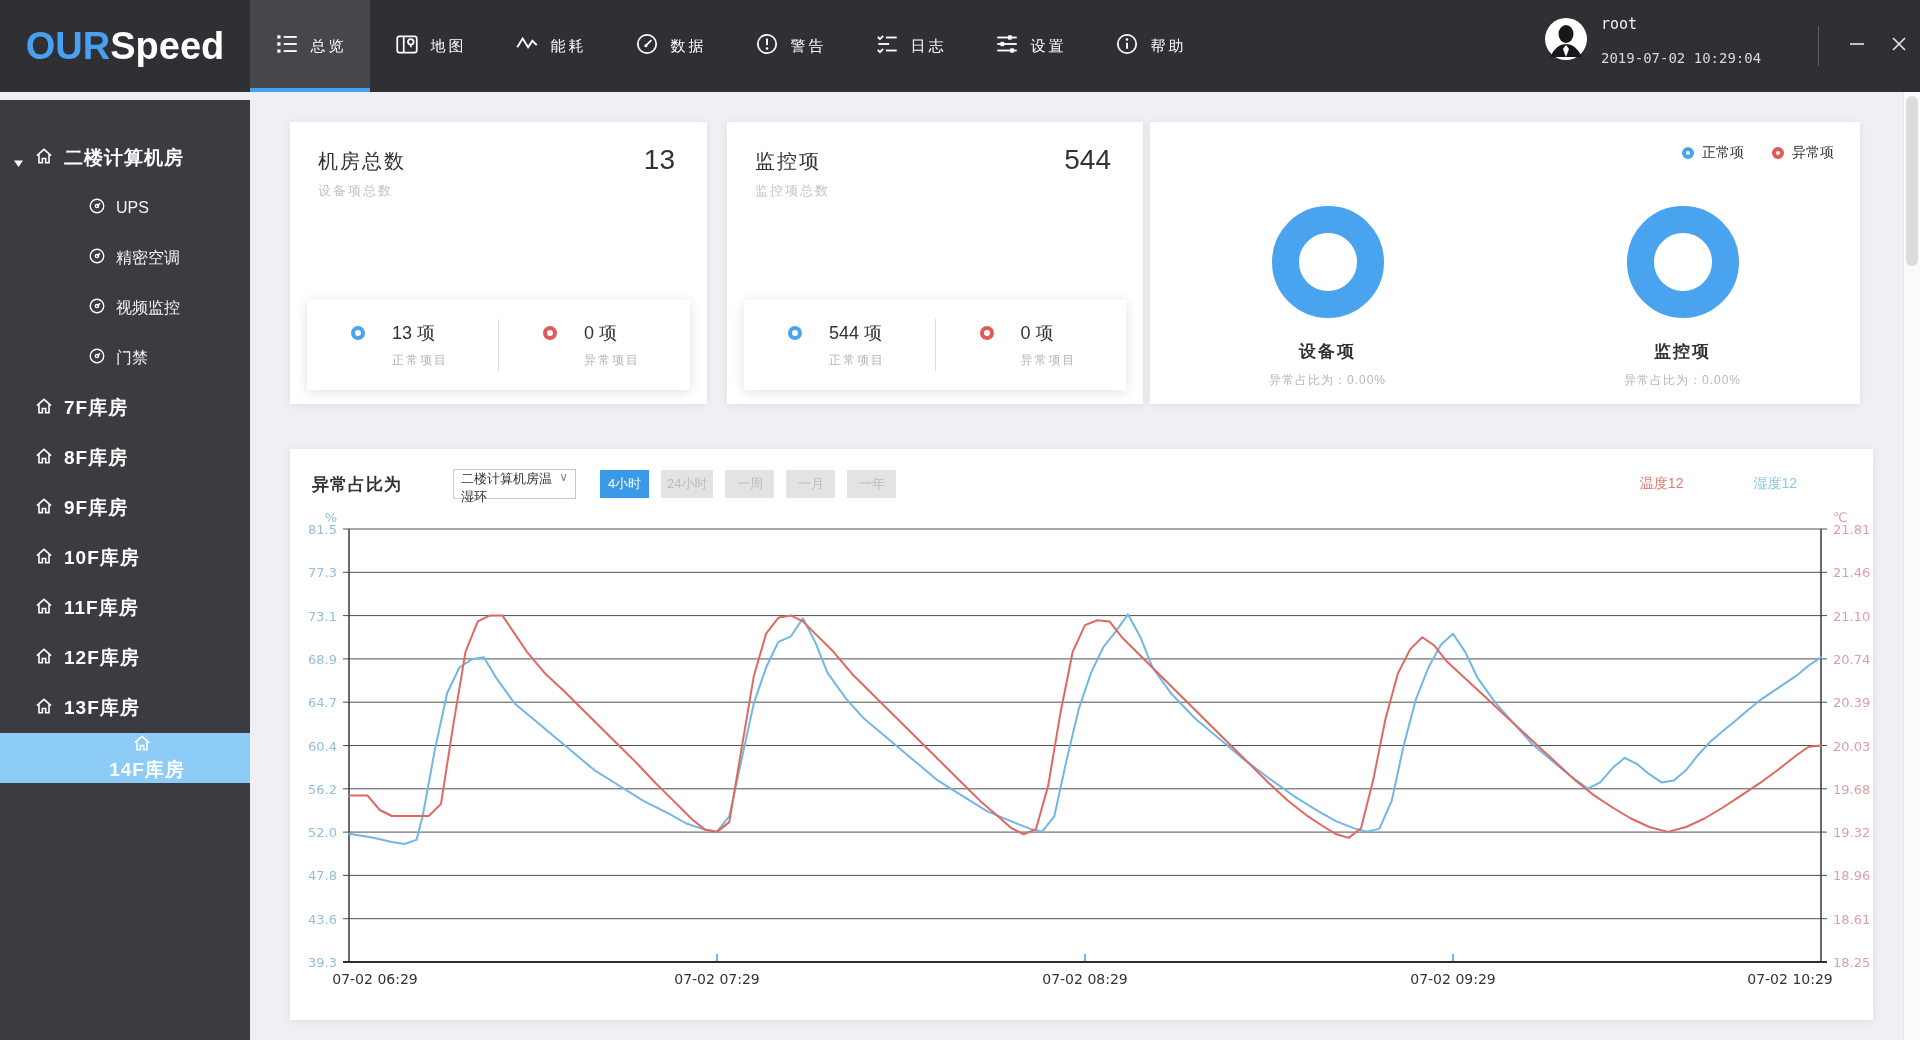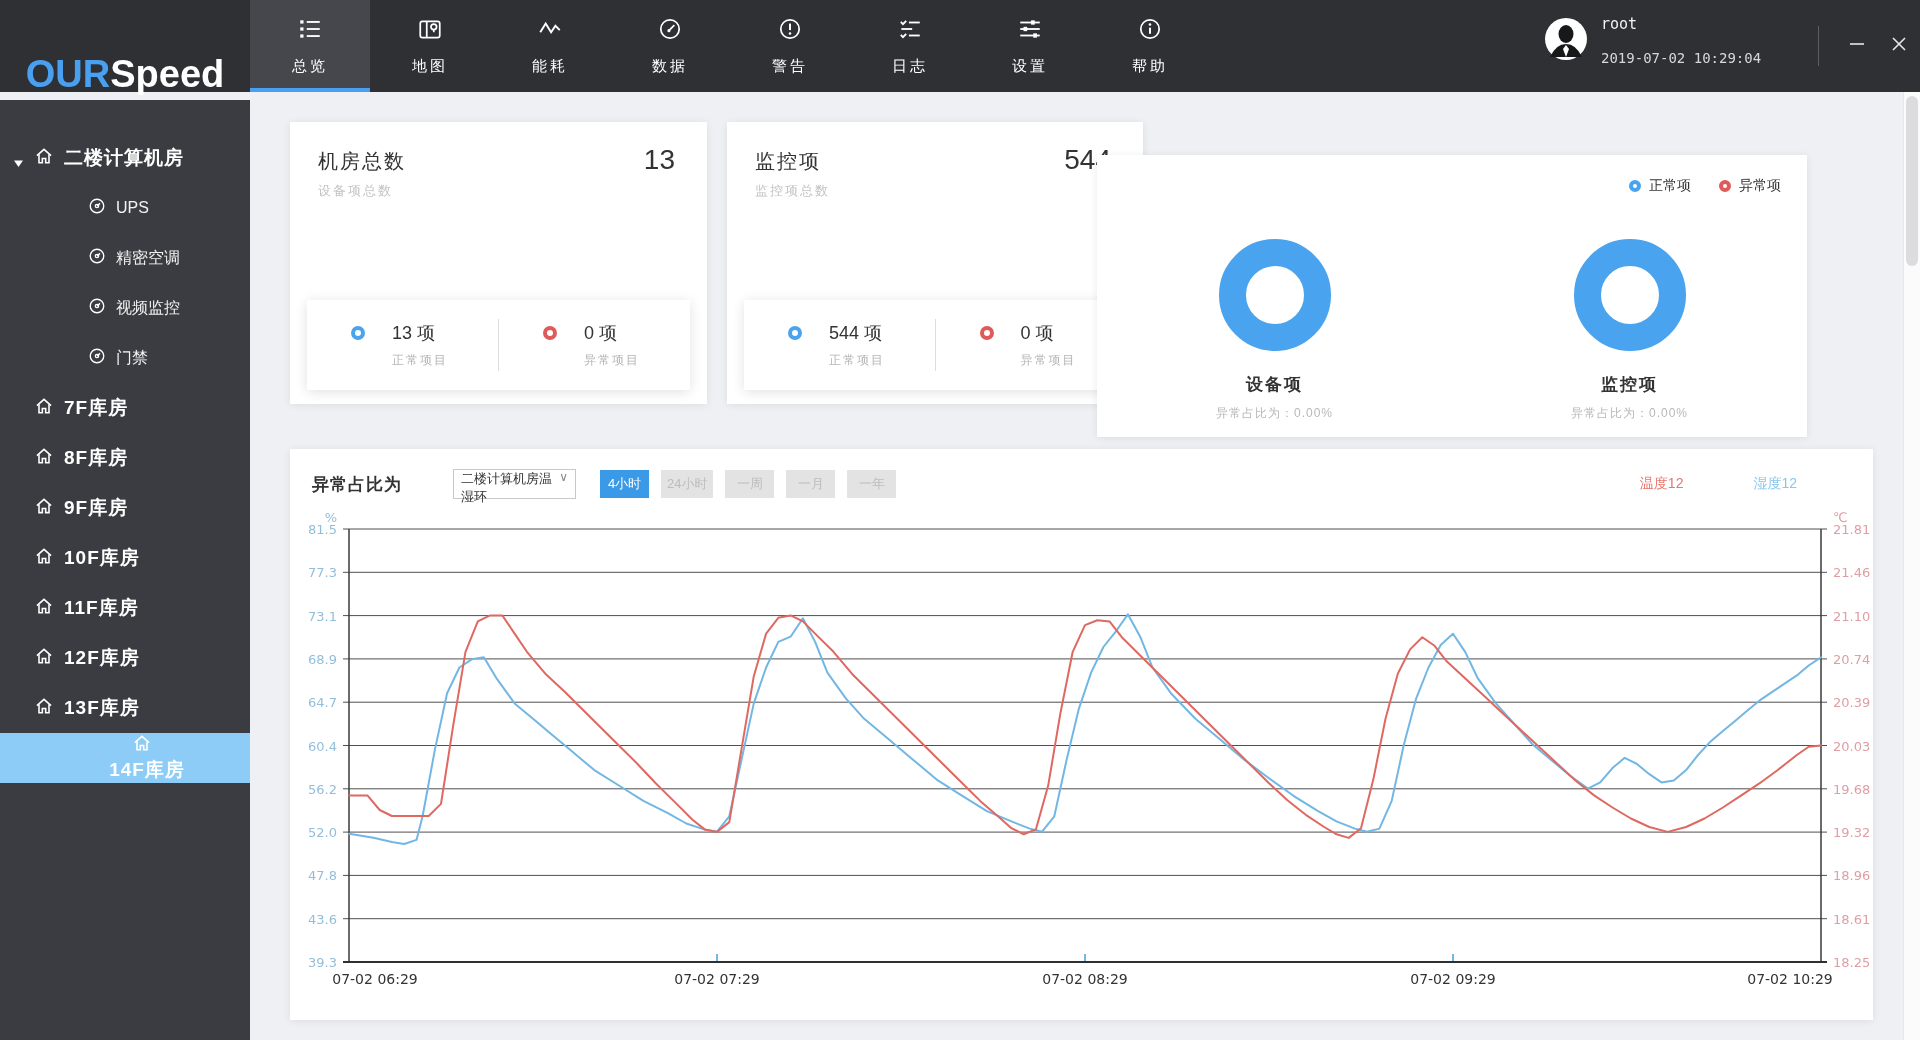--- a/index.html
+++ b/index.html
@@ -2,24 +2,24 @@
 <html><head>
 <meta charset="utf-8">
 <style>
   * { margin:0; padding:0; box-sizing:border-box; }
   html,body { width:1920px; height:1040px; overflow:hidden; background:#eef0f3;
               font-family:"Liberation Sans","DejaVu Sans",sans-serif; }
 
   
   .titlebar { position:absolute; left:0; top:0; width:1920px; height:92px; background:#2f3034; z-index:20; }
   .logo { position:absolute; left:0; top:0; width:250px; height:92px; display:flex; align-items:center; justify-content:center;
-          font-size:38px; font-weight:bold; letter-spacing:0;margin-top:28px; }
+          font-size:38px; font-weight:bold; letter-spacing:0; }
   .logo .p1 { color:#4aa0f0; } .logo .p2 { color:#ffffff; }
   .nav { position:absolute; left:250px; top:0; height:92px; display:flex; }
-  .nav-item { width:120px; height:92px; display:flex; flex-direction:column; align-items:center; justify-content:center;
+  .nav-item { width:120px; height:92px; display:flex; flex-direction:row; align-items:center; justify-content:center;
               gap:11px; color:#fff; cursor:pointer; }
   .nav-item .lbl { font-size:15px; letter-spacing:3px; }
   .nav-item.active { background:#46474c; box-shadow:inset 0 -4px 0 #4aa0f0; }
   .user { position:absolute; left:1544px; top:15px; display:flex; gap:13px; align-items:center; }
   .user .uname { color:#f2f2f2; font-size:15px; font-family:"DejaVu Sans Mono",monospace; }
   .user .udate { color:#d8d8d8; font-size:14px; font-family:"DejaVu Sans Mono",monospace; margin-top:17px; }
   .win-divider { position:absolute; left:1818px; top:26px; width:1px; height:40px; background:#5d5d5d; }
   .win-btn { position:absolute; top:0; width:42px; height:92px; display:flex; align-items:center; justify-content:center;
              color:#e8e8e8; font-size:22px; cursor:pointer; }
   #btn-min { left:1836px; } #btn-close { left:1878px; }
@@ -30,21 +30,21 @@
   .side-item .caret { position:absolute; left:13px; top:21px; }
   .side-item .txt1 { font-size:19px; font-weight:bold; letter-spacing:1px; margin-left:10px; }
   .side-sub { padding-left:88px; }
   .side-sub .txt2 { font-size:16px; margin-left:10px; color:#f2f2f2; }
   .side-item.active { background:#8cccf6;flex-direction:column; }
 
   
   .card { position:absolute; background:#ffffff; box-shadow:0 1px 8px rgba(0,0,0,.08); }
   #card-rooms    { left:290px; top:122px; width:417px; height:282px; }
   #card-monitors { left:727px; top:122px; width:416px; height:282px; }
-  #card-donuts   { left:1097px; top:122px; width:710px; height:282px;margin-top:33px; }
+  #card-donuts   { left:1150px; top:122px; width:710px; height:282px; }
   #card-chart    { left:290px; top:449px; width:1583px; height:571px; }
 
   .card-title { position:absolute; left:28px; top:26px; font-size:20px; color:#333; letter-spacing:2px; }
   .card-total { position:absolute; right:32px; top:22px; font-size:28px; color:#333; }
   .card-subtitle { position:absolute; left:28px; top:60px; font-size:13px; color:#c3c3c3; letter-spacing:2px; }
   .stat-panel { position:absolute; left:17px; right:17px; top:178px; height:90px; background:#fff;
                 box-shadow:0 2px 12px rgba(0,0,0,.12); display:flex; }
   .stat-half { flex:1; display:flex; align-items:center; padding-left:44px; gap:27px; }
   .ring { width:14px; height:14px; border-radius:50%; display:inline-block; }
   .ring-blue { border:4px solid #4aa3ef; } .ring-red { border:4px solid #e05a5a; }

